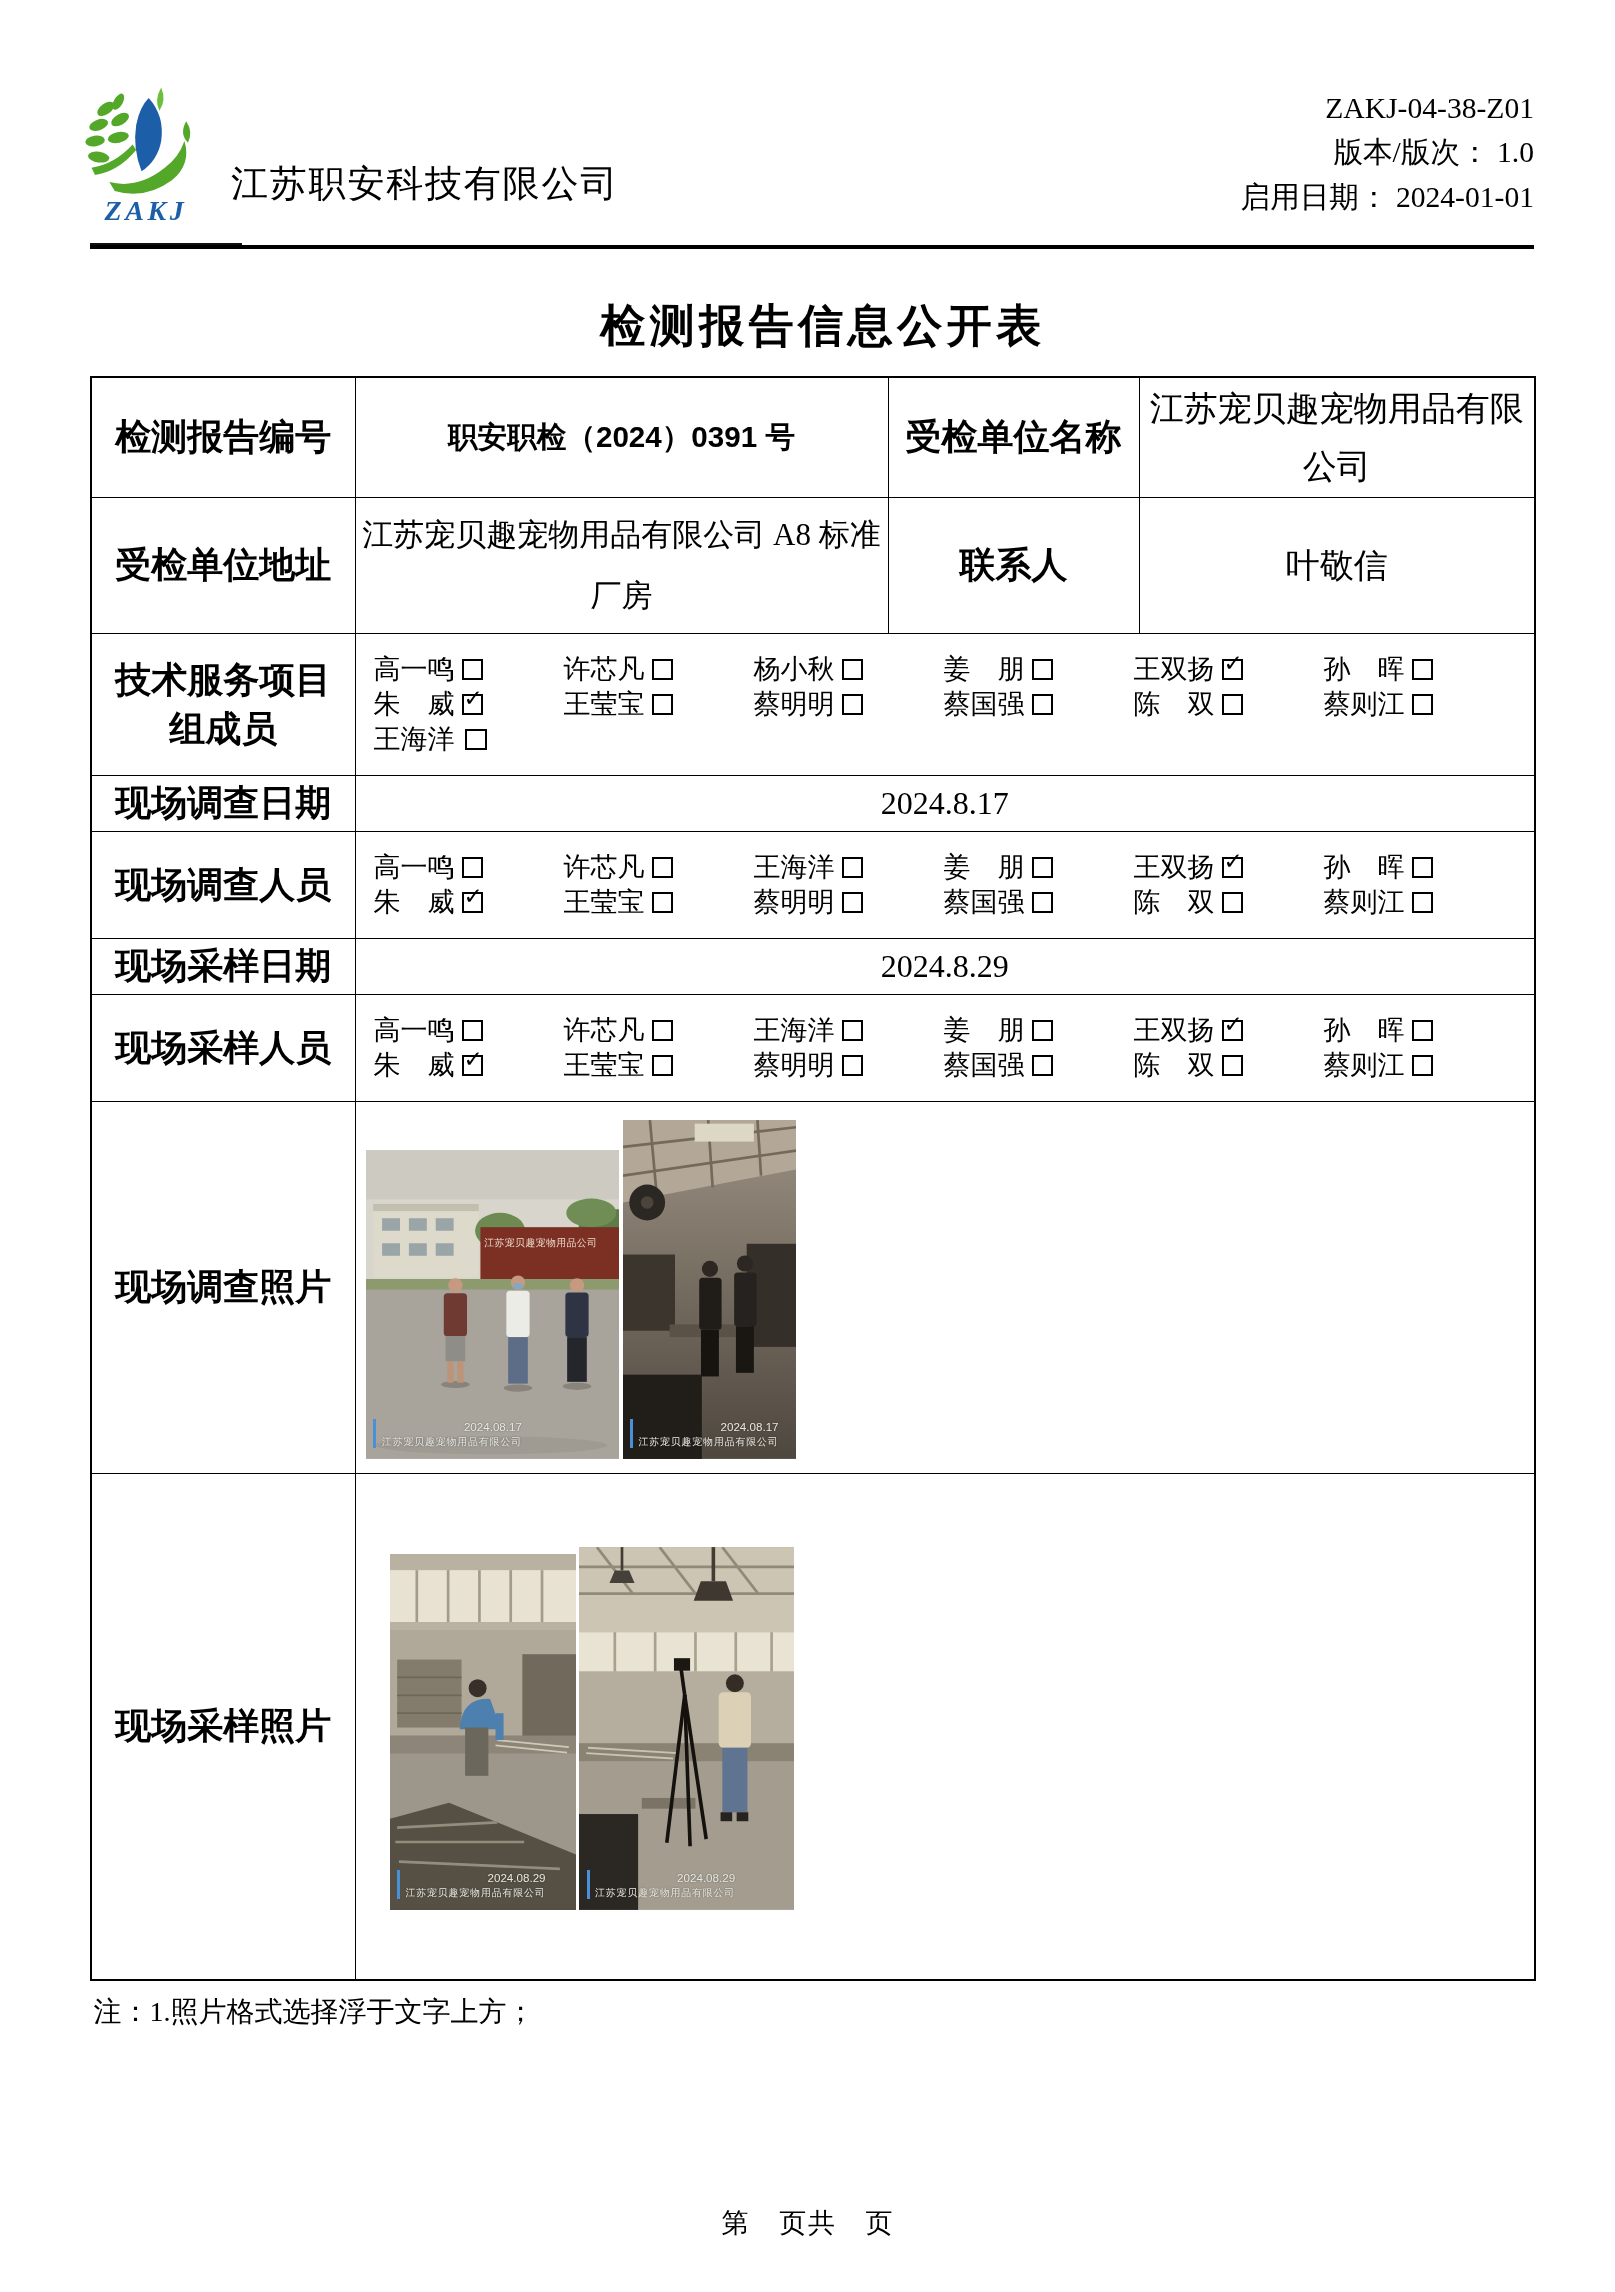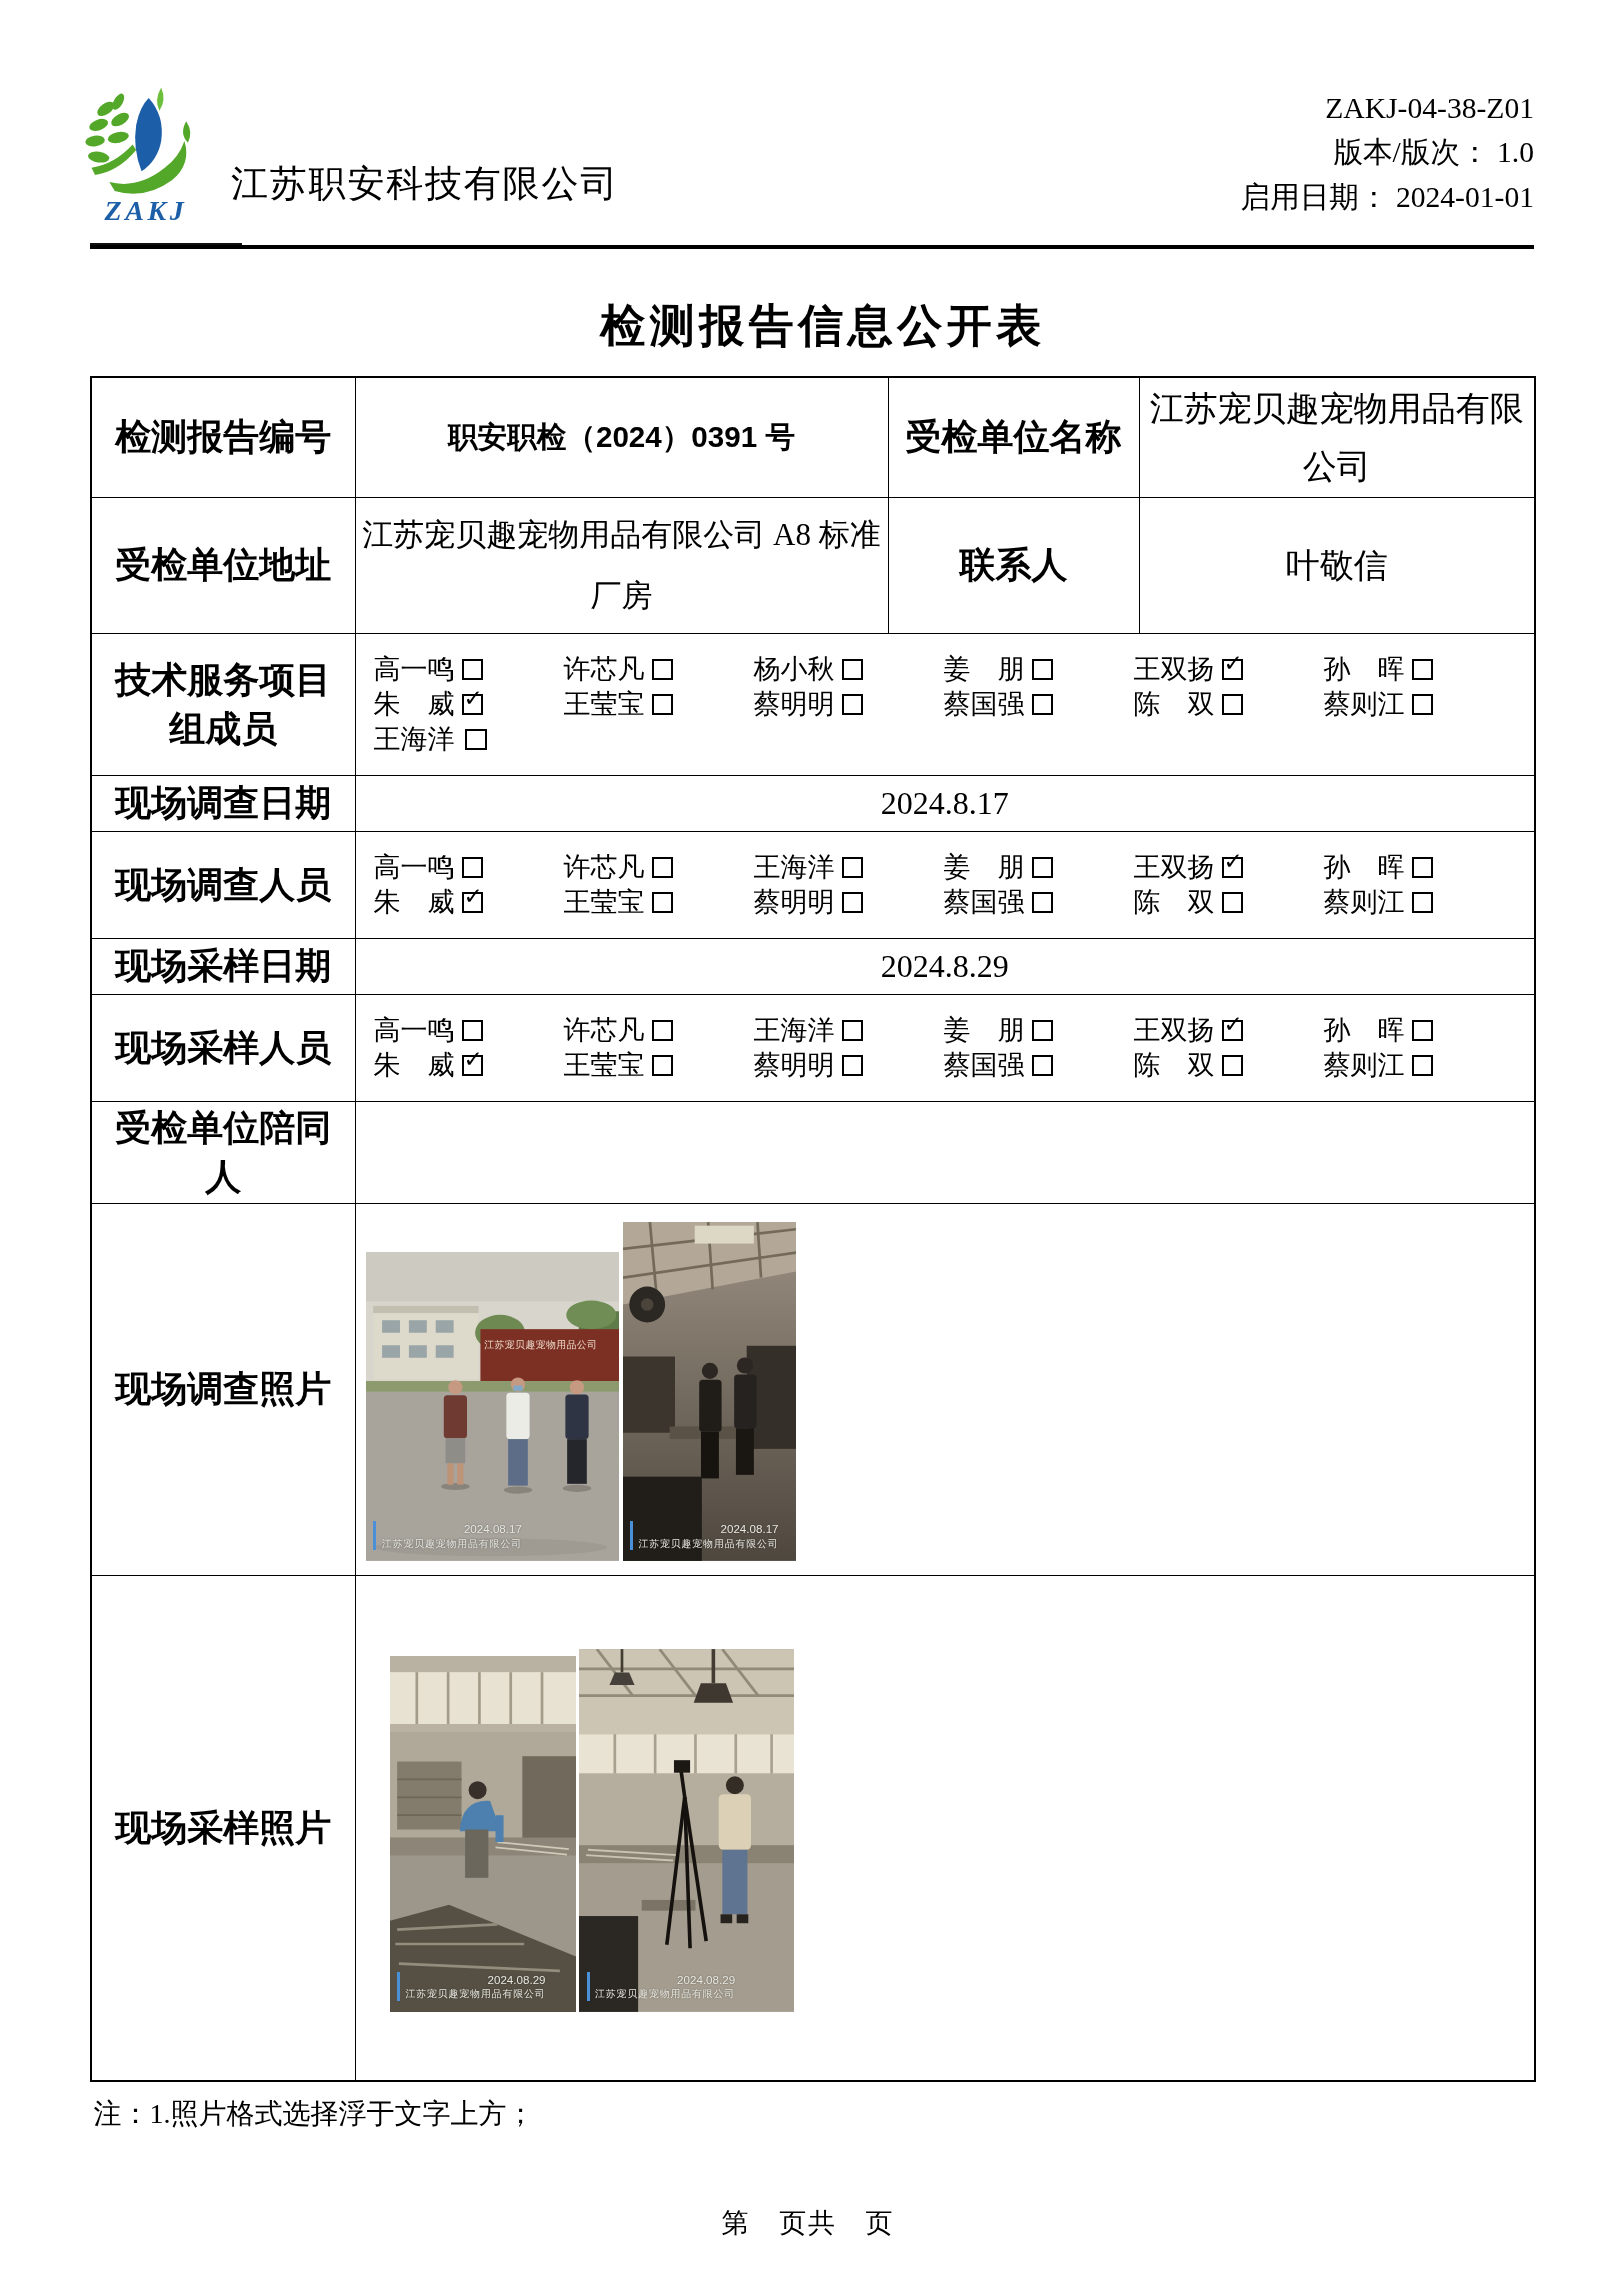--- a/index.html
+++ b/index.html
@@ -303,24 +303,20 @@
                 </span>
                 <span class="member">
                   <span>蔡则江</span>
                   <span class="cb"></span>
                 </span>
               </div>
         </td>
       </tr>
 
 
-      <tr style="height:50px">
-        <td class="lbl">受检单位陪同人</td>
-        <td colspan="3"></td>
-      </tr>
 
       <tr style="height:372px">
         <td class="lbl">现场调查照片</td>
         <td colspan="3">
           <div class="photo-strip strip-survey">
 
             <div class="photo">
               <svg width="253" height="309" viewBox="0 0 283 345">
                 <rect width="283" height="345" fill="#a9a59c"></rect>
                 <rect width="283" height="150" fill="#d8d5cc"></rect>

